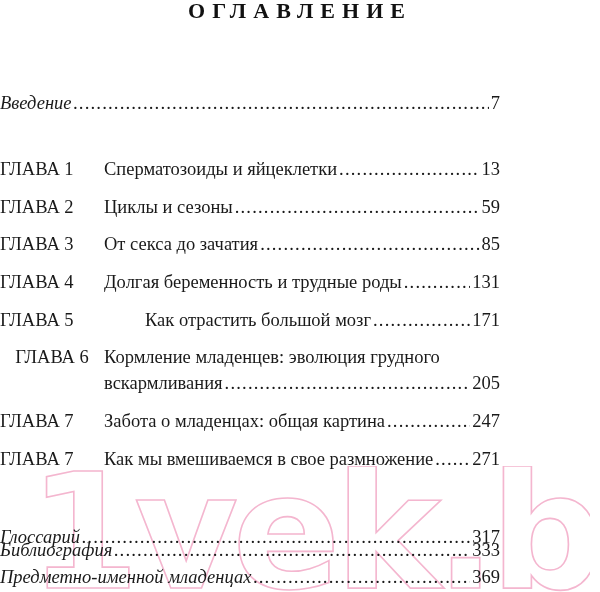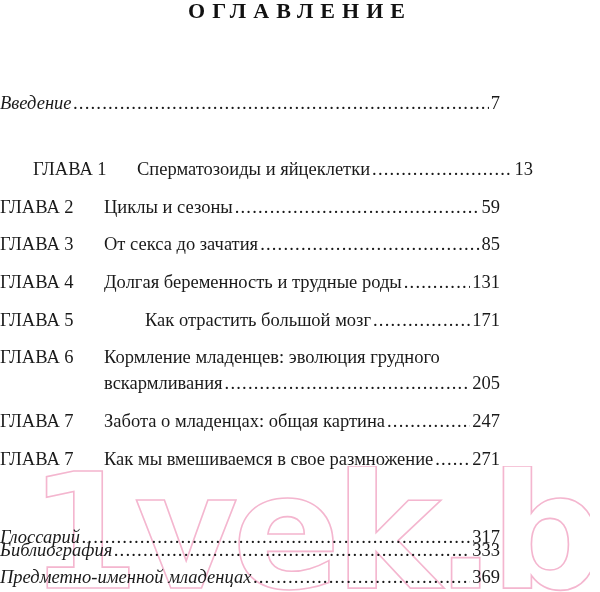--- a/index.html
+++ b/index.html
@@ -47,21 +47,21 @@
 <div class="title">ОГЛАВЛЕНИЕ</div>
 
 <div class="row italic" style="top:92px;">
   <div class="entry">
     <span class="text">Введение</span>
     <span class="dots"></span>
     <span class="page" style="font-style:normal">7</span>
   </div>
 </div>
 
-<div class="row" style="top:158px;margin-left:33px;">
+<div class="row" style="top:158px;">
   <span class="label">ГЛАВА 1</span>
   <div class="entry">
     <span class="text">Сперматозоиды и яйцеклетки</span>
     <span class="dots"></span>
     <span class="page">13</span>
   </div>
 </div>
 
 <div class="row" style="top:196px;">
   <span class="label">ГЛАВА 2</span>
@@ -92,21 +92,21 @@
 
 <div class="row" style="top:309px;gap:41px;">
   <span class="label">ГЛАВА 5</span>
   <div class="entry">
     <span class="text">Как отрастить большой мозг</span>
     <span class="dots"></span>
     <span class="page">171</span>
   </div>
 </div>
 
-<div class="row" style="top:346px;">
+<div class="row" style="top:346px;text-align:center;">
   <span class="label">ГЛАВА 6</span>
   <span class="text">Кормление младенцев: эволюция грудного</span>
 </div>
 <div class="row" style="top:372px;">
   <span class="label"></span>
   <div class="entry">
     <span class="text">вскармливания</span>
     <span class="dots"></span>
     <span class="page">205</span>
   </div>

